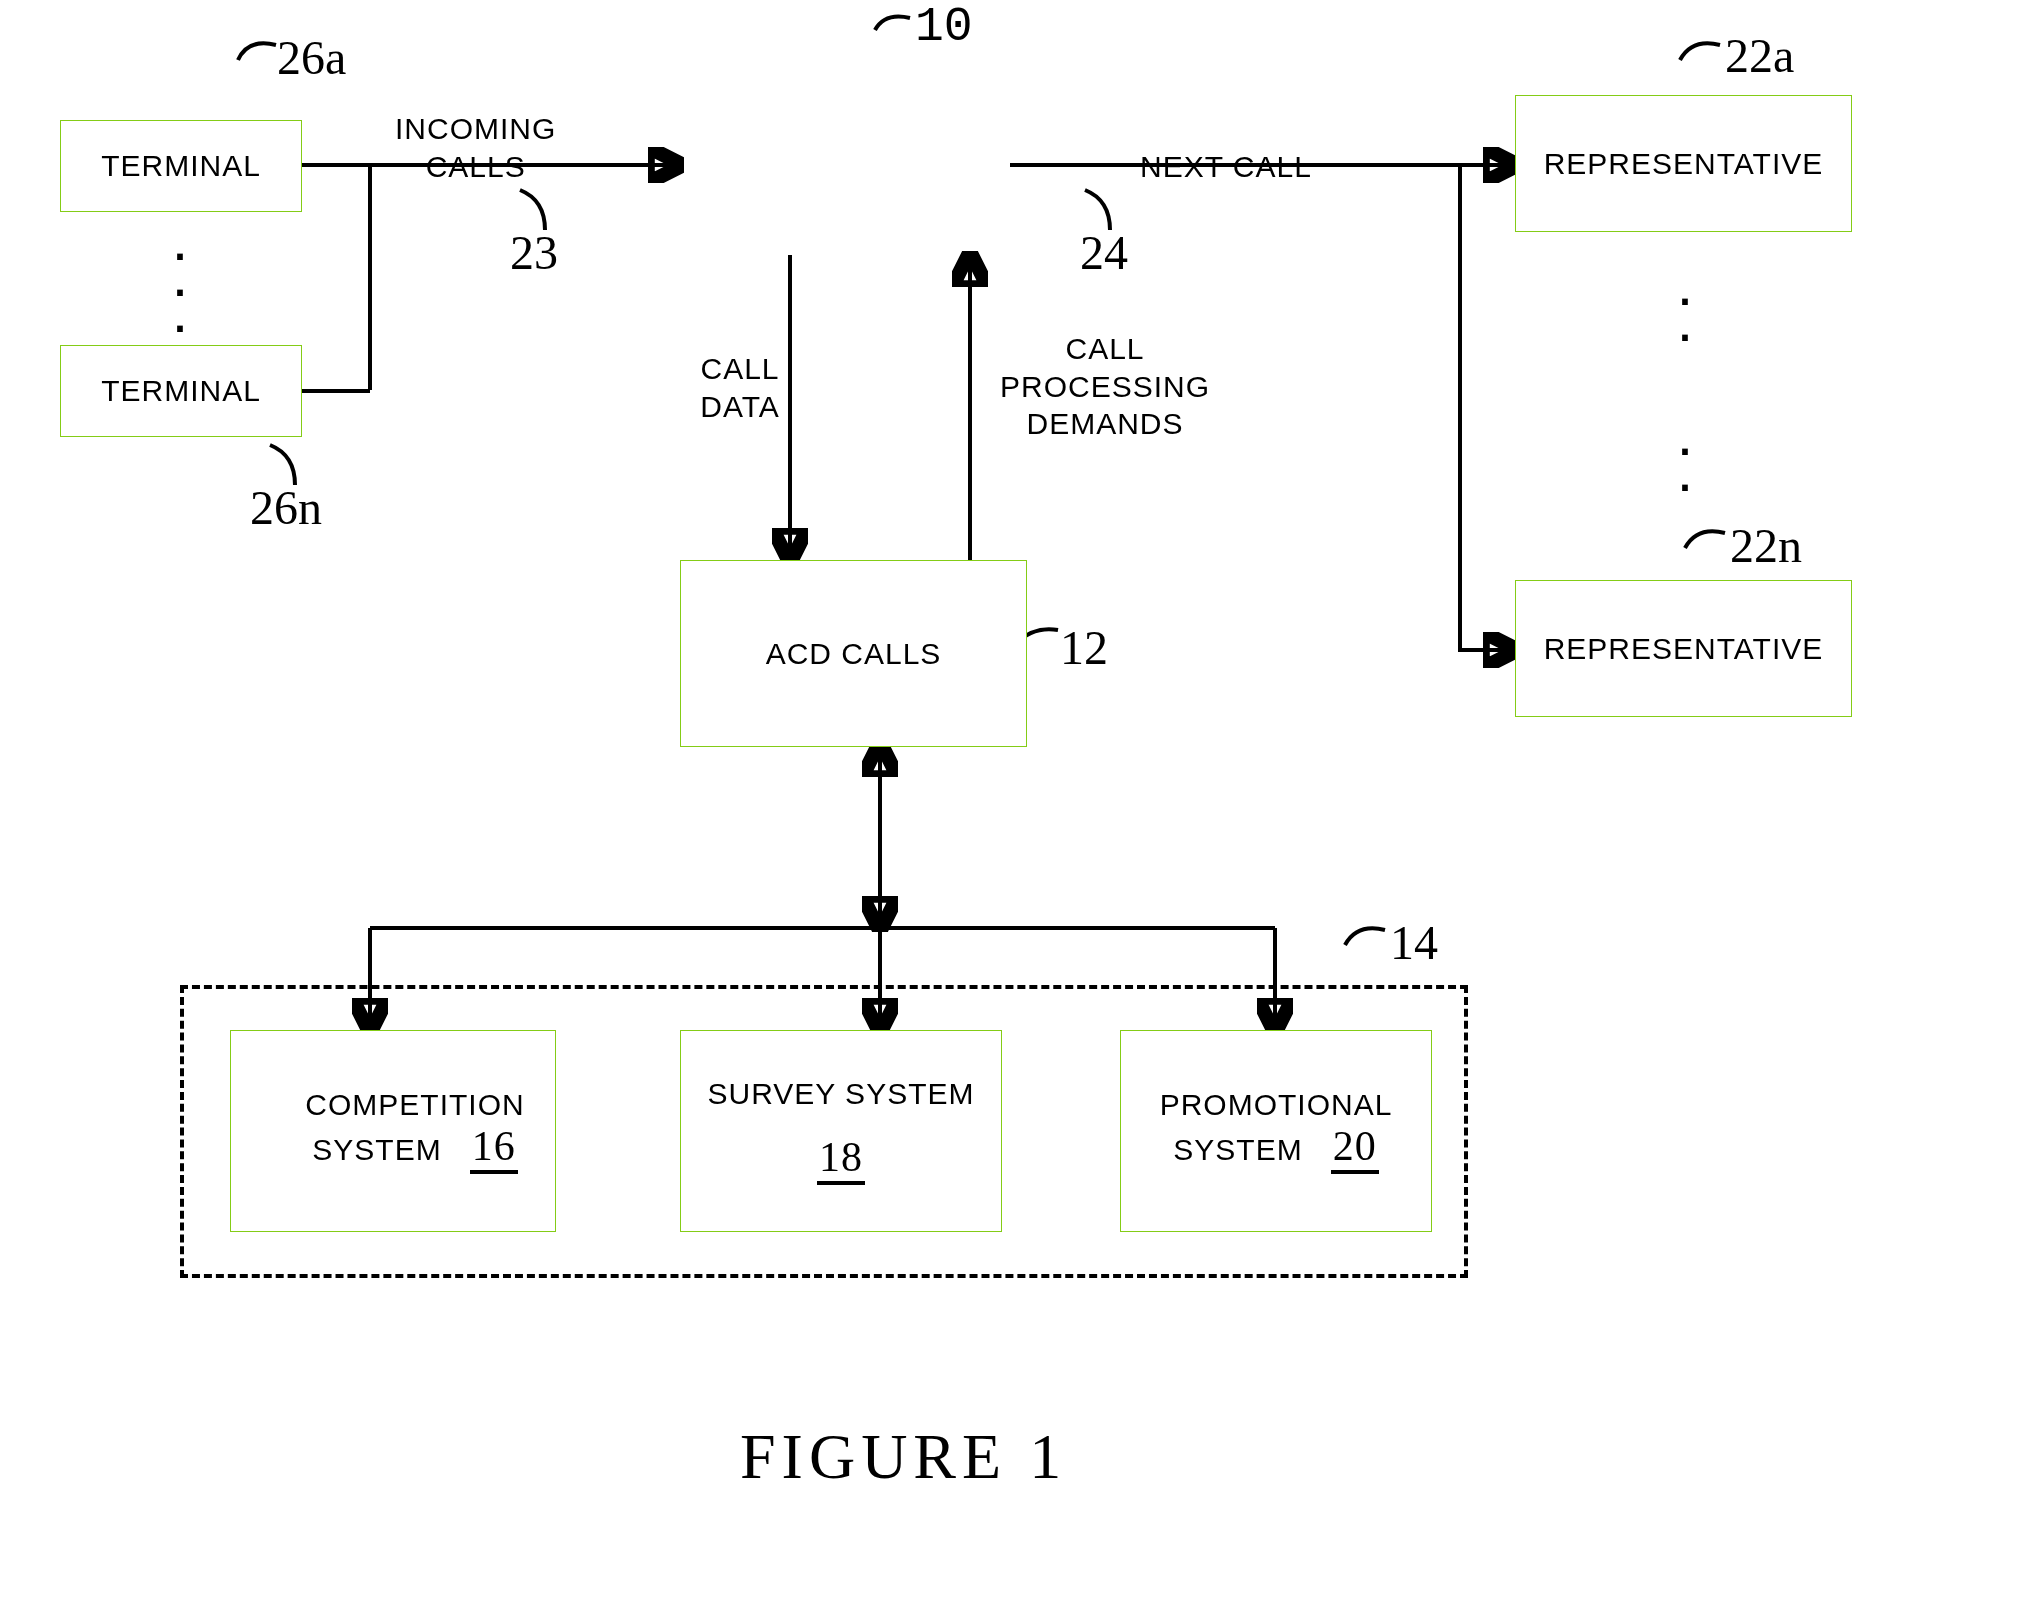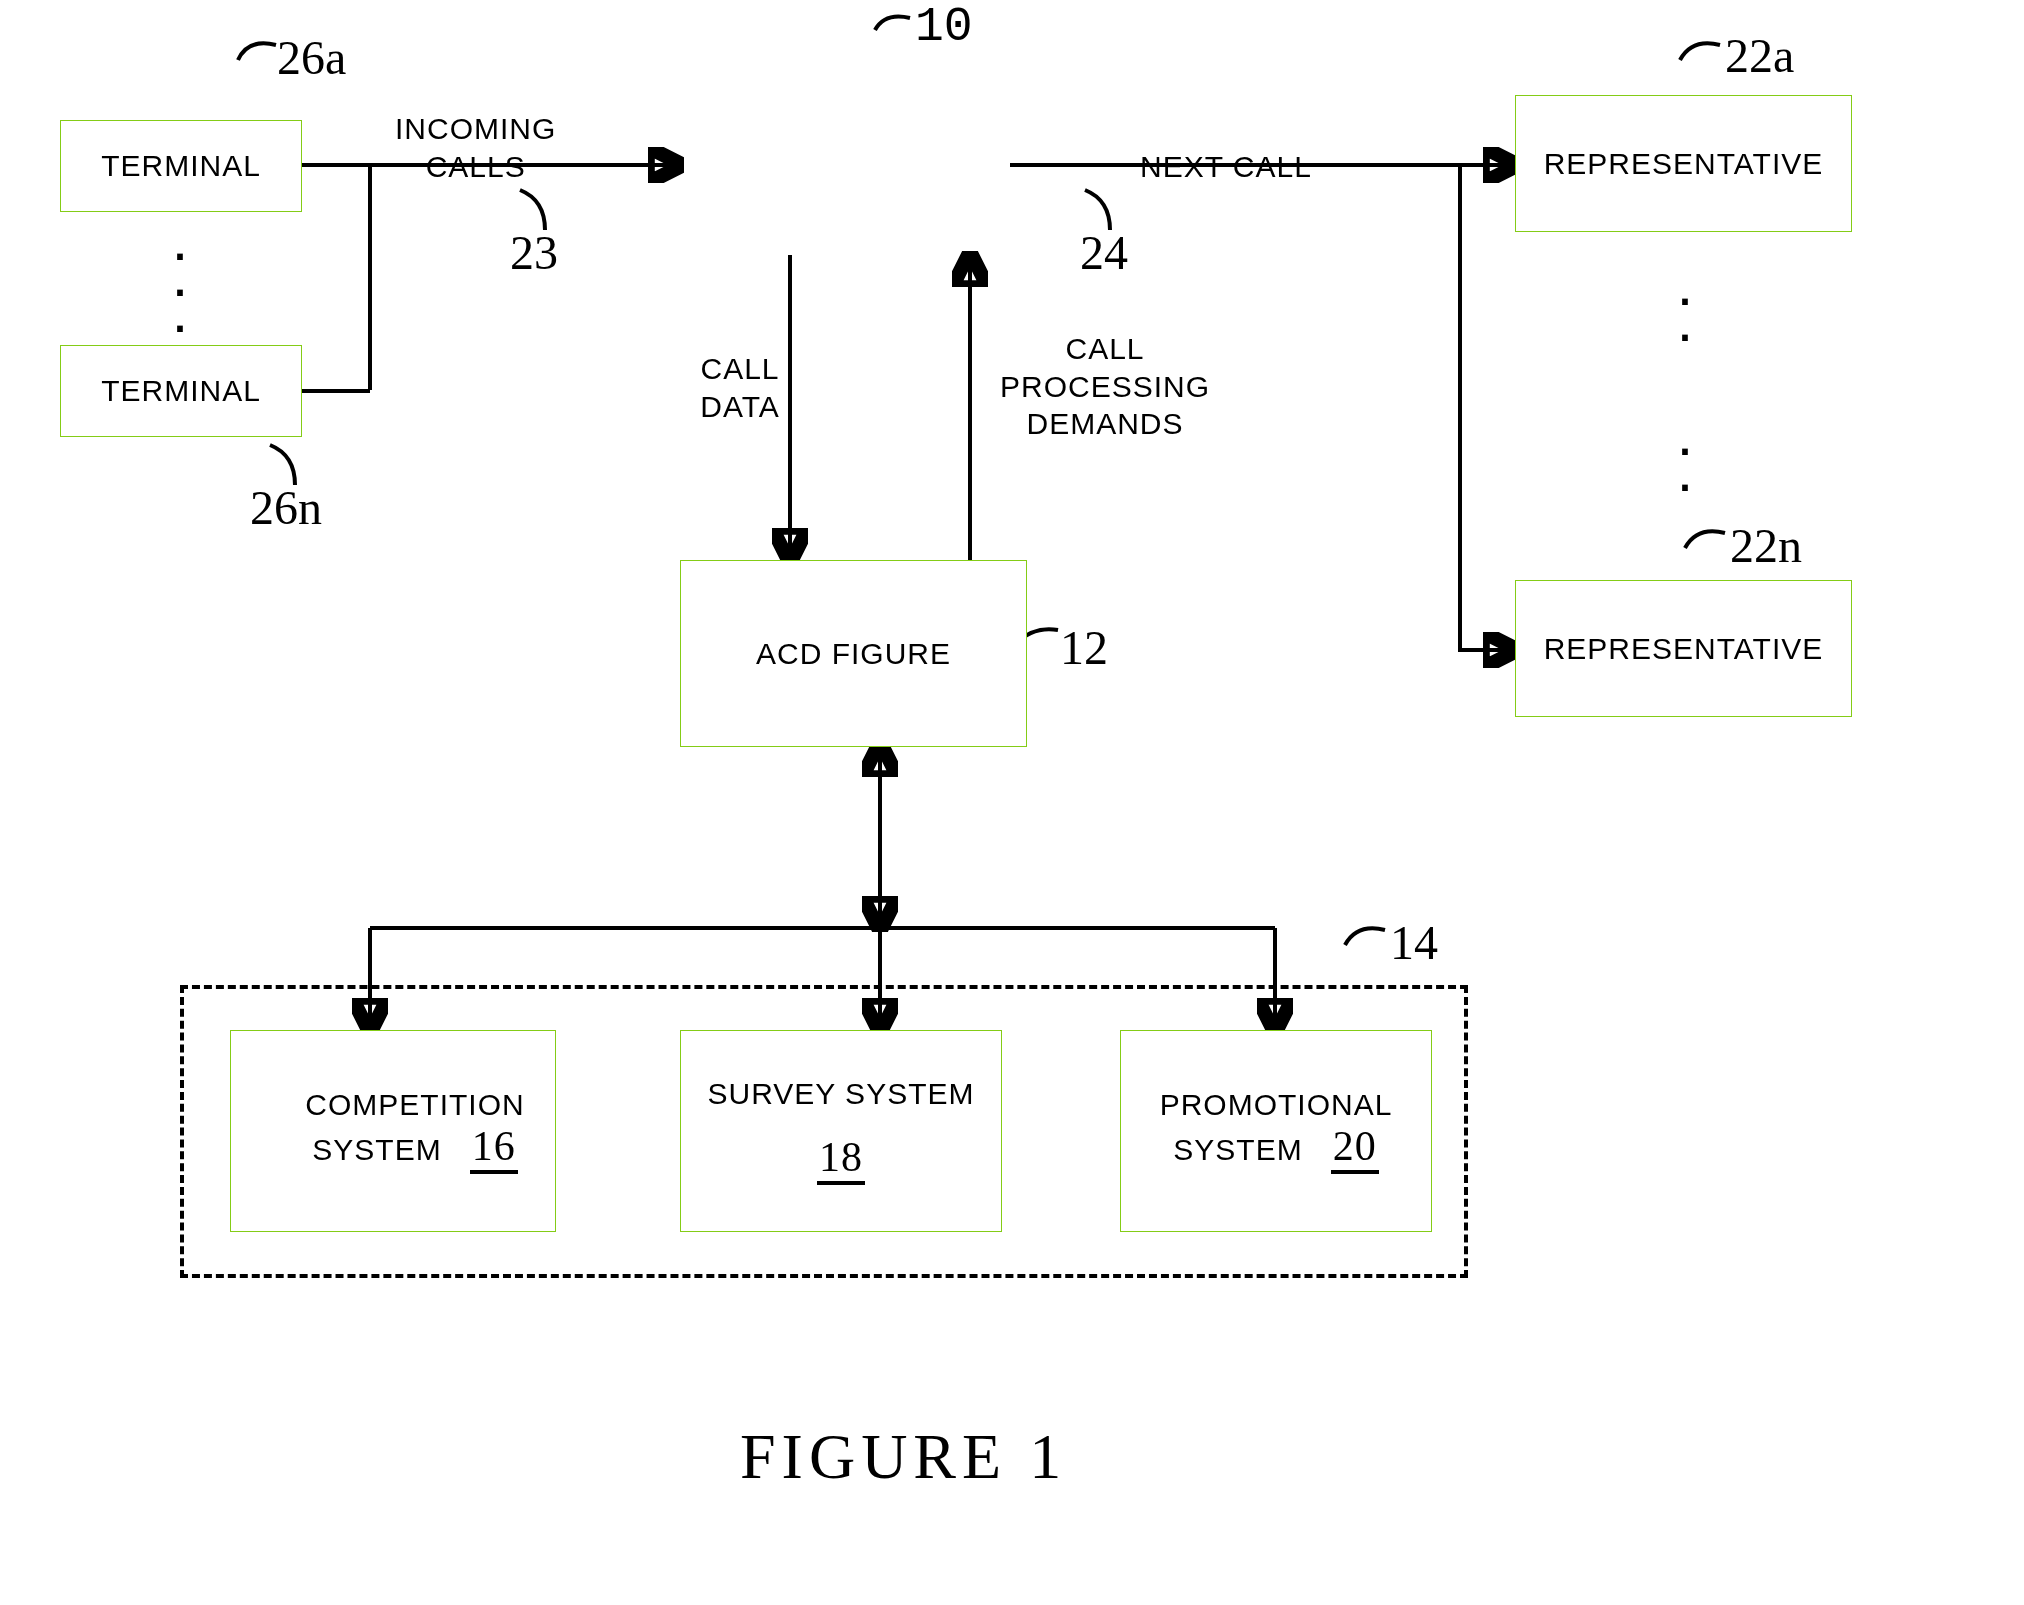--- a/index.html
+++ b/index.html
@@ -121,21 +121,21 @@
   <div class="box" style="left:60px; top:120px; width:240px; height:90px;">
     <span>TERMINAL</span>
   </div>
   <div class="vdots" style="left:160px; top:235px; width:40px;">·<br>·<br>·</div>
   <div class="box" style="left:60px; top:345px; width:240px; height:90px;">
     <span>TERMINAL</span>
   </div>
 
 
   <div class="box" style="left:680px; top:560px; width:345px; height:185px;">
-    <span>ACD FIGURE</span>
+    <span>ACD CALLS</span>
   </div>
 
   <div class="box" style="left:1515px; top:95px; width:335px; height:135px;">
     <span>REPRESENTATIVE</span>
   </div>
   <div class="vdots" style="left:1665px; top:280px; width:40px;">·<br>·</div>
   <div class="vdots" style="left:1665px; top:430px; width:40px;">·<br>·</div>
   <div class="box" style="left:1515px; top:580px; width:335px; height:135px;">
     <span>REPRESENTATIVE</span>
   </div>

